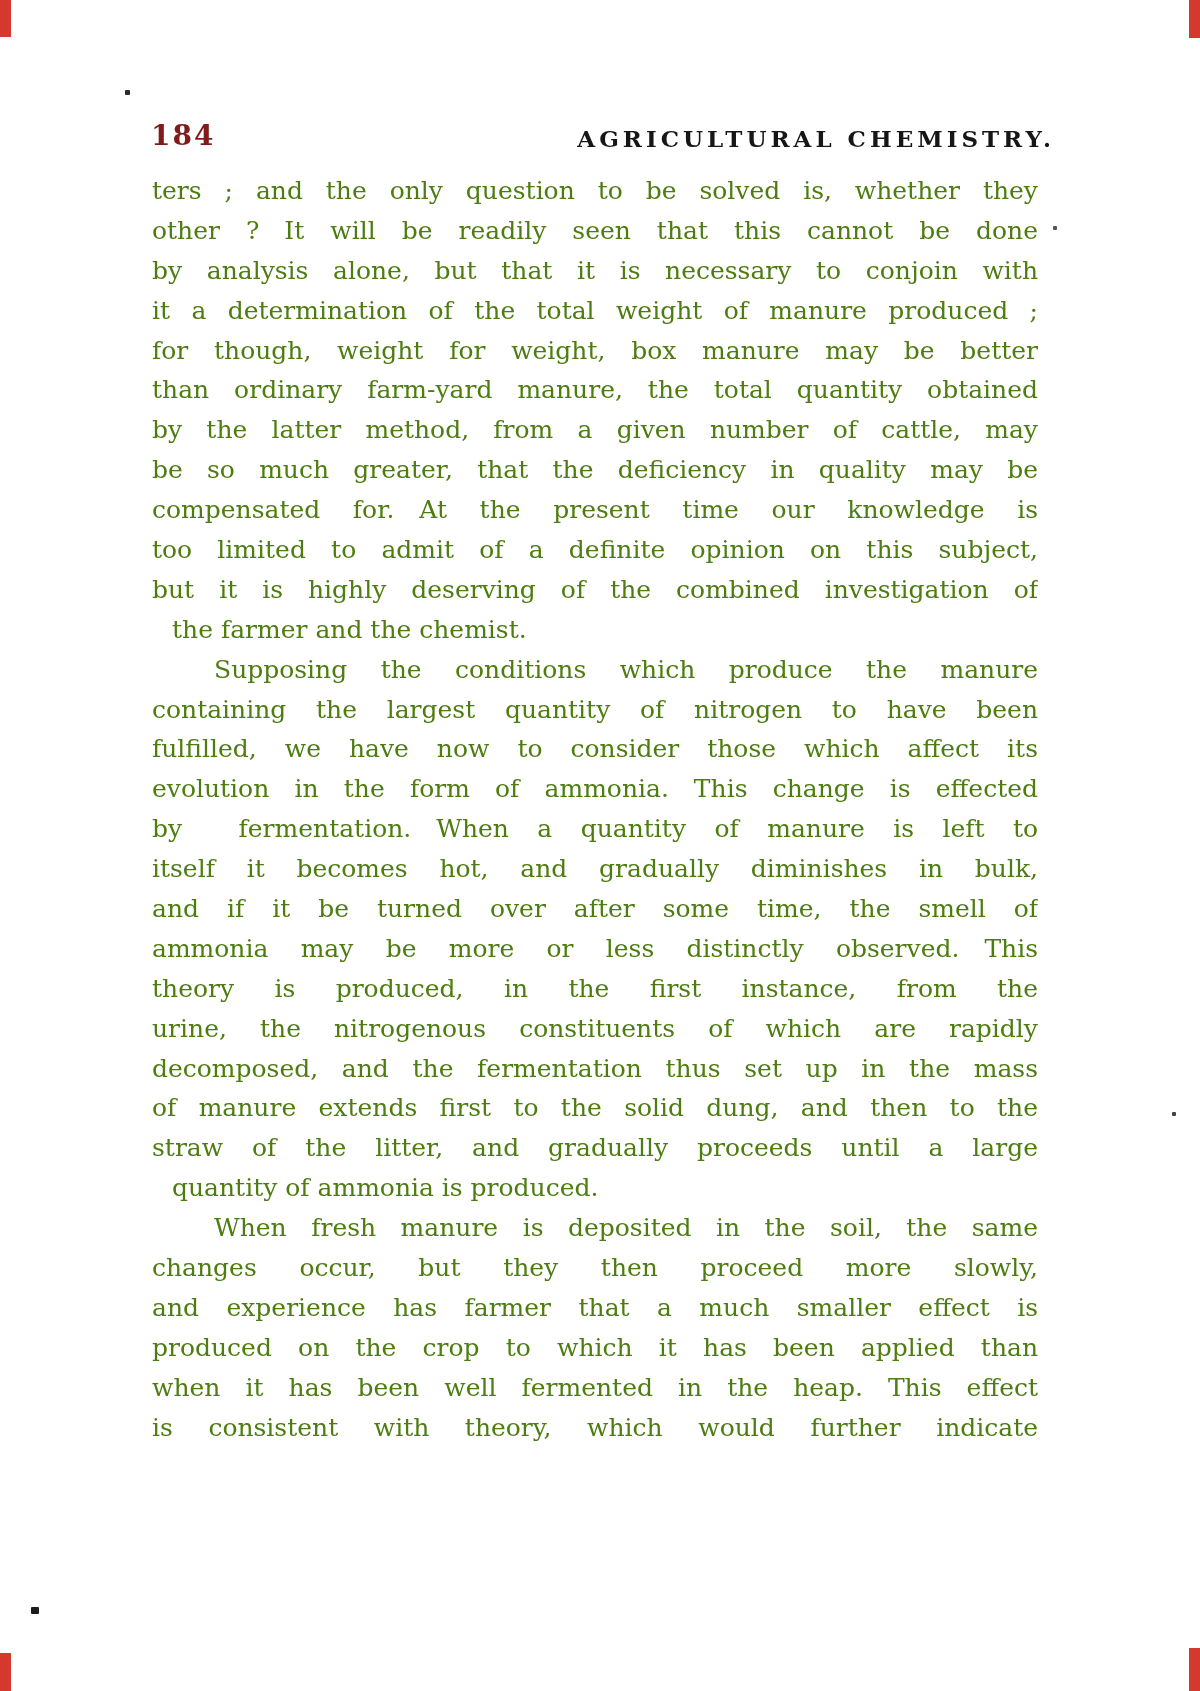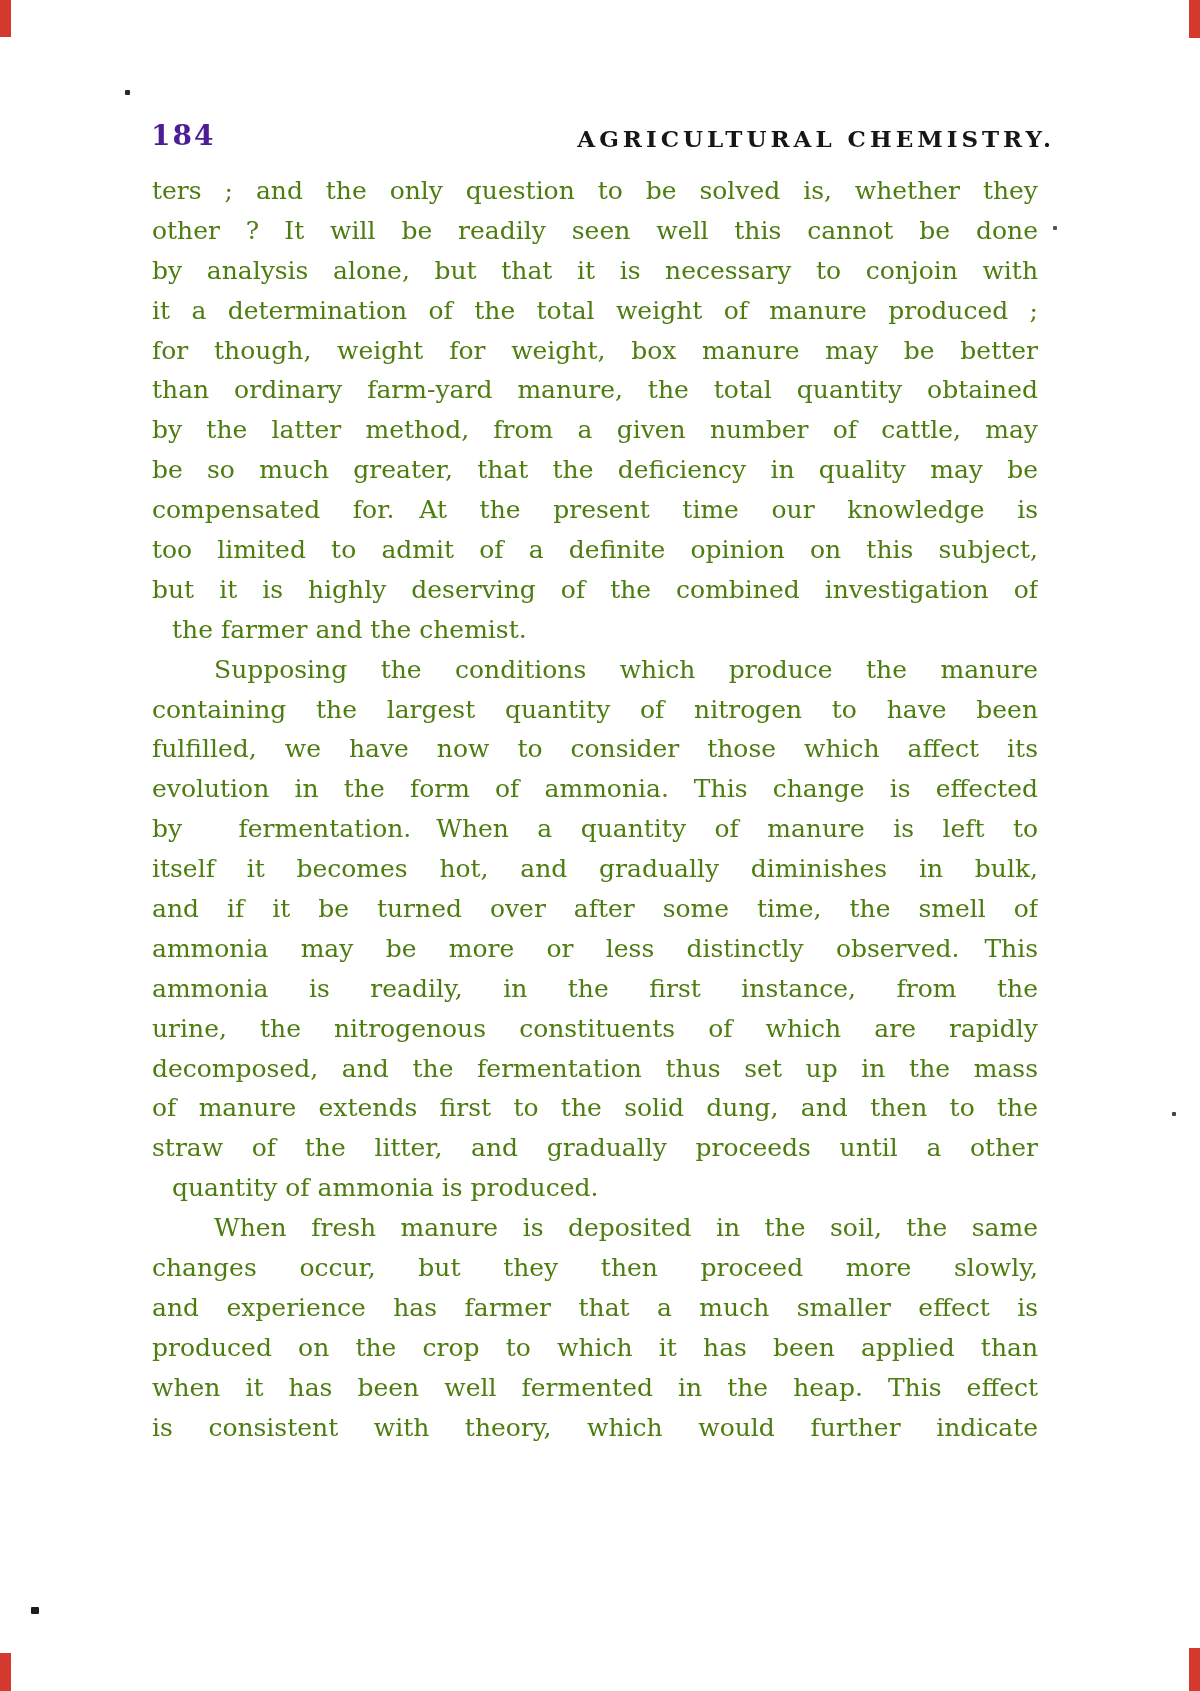--- a/index.html
+++ b/index.html
@@ -15,21 +15,21 @@
     overflow: hidden;
     font-family: "DejaVu Serif", serif;
   }
   .page-number {
     position: absolute;
     left: 151px;
     top: 119px;
     font-size: 28px;
     font-weight: bold;
     letter-spacing: 2px;
-    color: #4c1d95;
+    color: #7f1d1d;
   }
   .running-header {
     position: absolute;
     left: 255px;
     top: 125px;
     width: 800px;
     text-align: right;
     font-size: 23px;
     font-weight: bold;
     letter-spacing: 4px;
@@ -84,44 +84,44 @@
   <div class="speck" style="left:125px; top:90px; width:5px; height:5px;"></div>
   <div class="speck" style="left:1053px; top:226px; width:4px; height:4px; background:#555;"></div>
   <div class="speck" style="left:1172px; top:1112px; width:4px; height:4px; background:#444;"></div>
   <div class="speck" style="left:31px; top:1607px; width:8px; height:7px; background:#1c1c1c;"></div>
 
   <div class="page-number">184</div>
   <div class="running-header">AGRICULTURAL CHEMISTRY.</div>
 
   <div class="body-text">
     <div class="line">ters ; and the only question to be solved is, whether they</div>
-    <div class="line">other ? It will be readily seen well this cannot be done</div>
+    <div class="line">other ? It will be readily seen that this cannot be done</div>
     <div class="line">by analysis alone, but that it is necessary to conjoin with</div>
     <div class="line">it a determination of the total weight of manure produced ;</div>
     <div class="line">for though, weight for weight, box manure may be better</div>
     <div class="line">than ordinary farm-yard manure, the total quantity obtained</div>
     <div class="line">by the latter method, from a given number of cattle, may</div>
     <div class="line">be so much greater, that the deficiency in quality may be</div>
     <div class="line">compensated for. At the present time our knowledge is</div>
     <div class="line">too limited to admit of a definite opinion on this subject,</div>
     <div class="line">but it is highly deserving of the combined investigation of</div>
     <div class="line end">the farmer and the chemist.</div>
     <div class="line indent">Supposing the conditions which produce the manure</div>
     <div class="line">containing the largest quantity of nitrogen to have been</div>
     <div class="line">fulfilled, we have now to consider those which affect its</div>
     <div class="line">evolution in the form of ammonia. This change is effected</div>
     <div class="line"><span>by </span><span class="em-word">fermentation</span><span>. When a quantity of manure is left to</span></div>
     <div class="line">itself it becomes hot, and gradually diminishes in bulk,</div>
     <div class="line">and if it be turned over after some time, the smell of</div>
     <div class="line">ammonia may be more or less distinctly observed. This</div>
-    <div class="line">ammonia is readily, in the first instance, from the</div>
+    <div class="line">theory is produced, in the first instance, from the</div>
     <div class="line">urine, the nitrogenous constituents of which are rapidly</div>
     <div class="line">decomposed, and the fermentation thus set up in the mass</div>
     <div class="line">of manure extends first to the solid dung, and then to the</div>
-    <div class="line">straw of the litter, and gradually proceeds until a other</div>
+    <div class="line">straw of the litter, and gradually proceeds until a large</div>
     <div class="line end">quantity of ammonia is produced.</div>
     <div class="line indent">When fresh manure is deposited in the soil, the same</div>
     <div class="line">changes occur, but they then proceed more slowly,</div>
     <div class="line">and experience has farmer that a much smaller effect is</div>
     <div class="line">produced on the crop to which it has been applied than</div>
     <div class="line">when it has been well fermented in the heap. This effect</div>
     <div class="line">is consistent with theory, which would further indicate</div>
   </div>
 
 </div>

